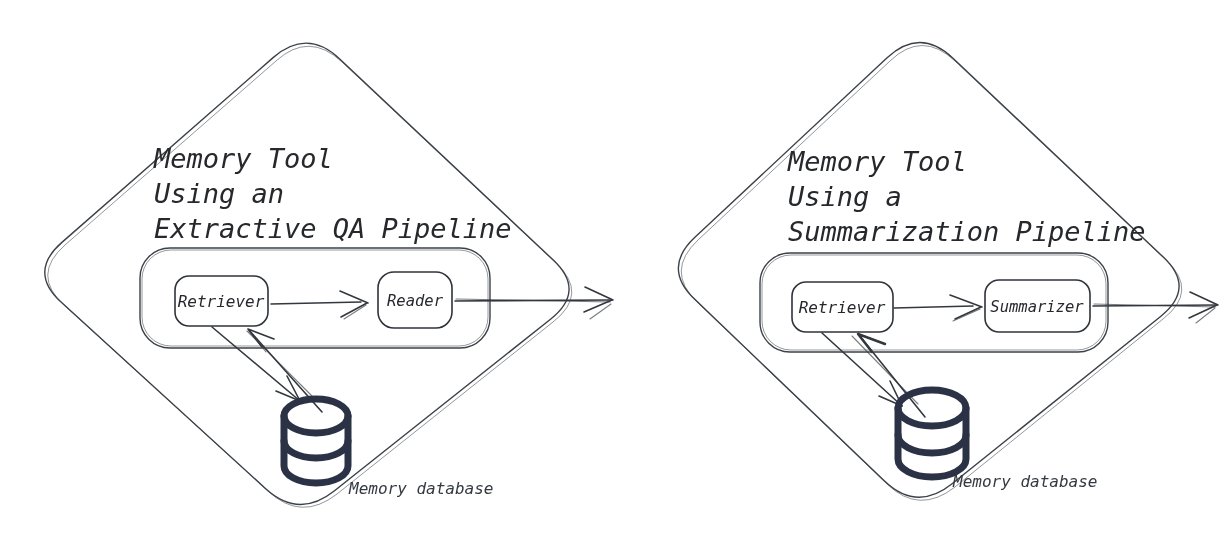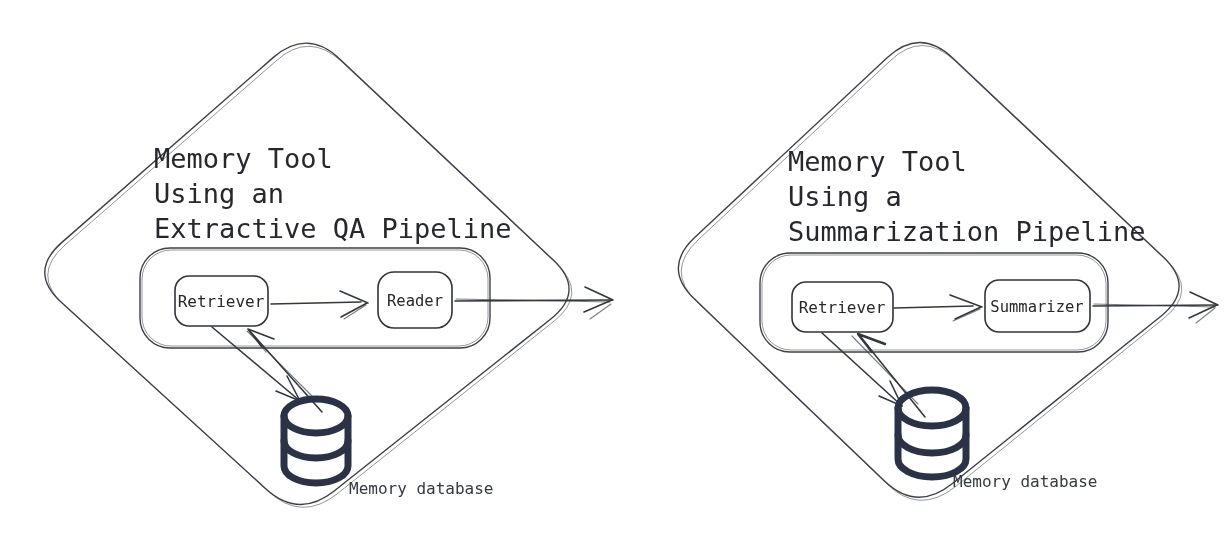--- a/index.html
+++ b/index.html
@@ -3,21 +3,21 @@
 <meta charset="utf-8">
 <style>
   :root{
     --ink:#3c4148;
     --arrow:#33383e;
     --text:#26282c;
     --db:#2b3245;
     --bg:#ffffff;
   }
   html,body{margin:0;padding:0;background:var(--bg);}
-  .canvas{position:relative;width:1227px;height:548px;background:var(--bg);overflow:hidden;}
+  .canvas{position:relative;width:1227px;height:548px;background:var(--bg);overflow:hidden;font-style:italic;}
   svg{display:block;}
   .shape{fill:none;stroke:var(--ink);stroke-width:1.4;}
   .shape-dup{fill:none;stroke:var(--ink);stroke-width:1;opacity:.55;}
   .box{fill:none;stroke:#2f343a;stroke-width:1.6;}
   .arrow{fill:none;stroke:var(--arrow);stroke-width:1.6;stroke-linecap:round;}
   .arrow-dup{fill:none;stroke:var(--arrow);stroke-width:1.1;stroke-linecap:round;opacity:.65;}
   .arrow-bold{fill:none;stroke:var(--arrow);stroke-width:2.4;stroke-linecap:round;}
   .db-icon{fill:none;stroke:var(--db);stroke-width:7;stroke-linecap:round;stroke-linejoin:round;}
   text{fill:var(--text);font-family:"DejaVu Sans Mono","Liberation Mono",monospace;}
   .title{font-size:27px;}

